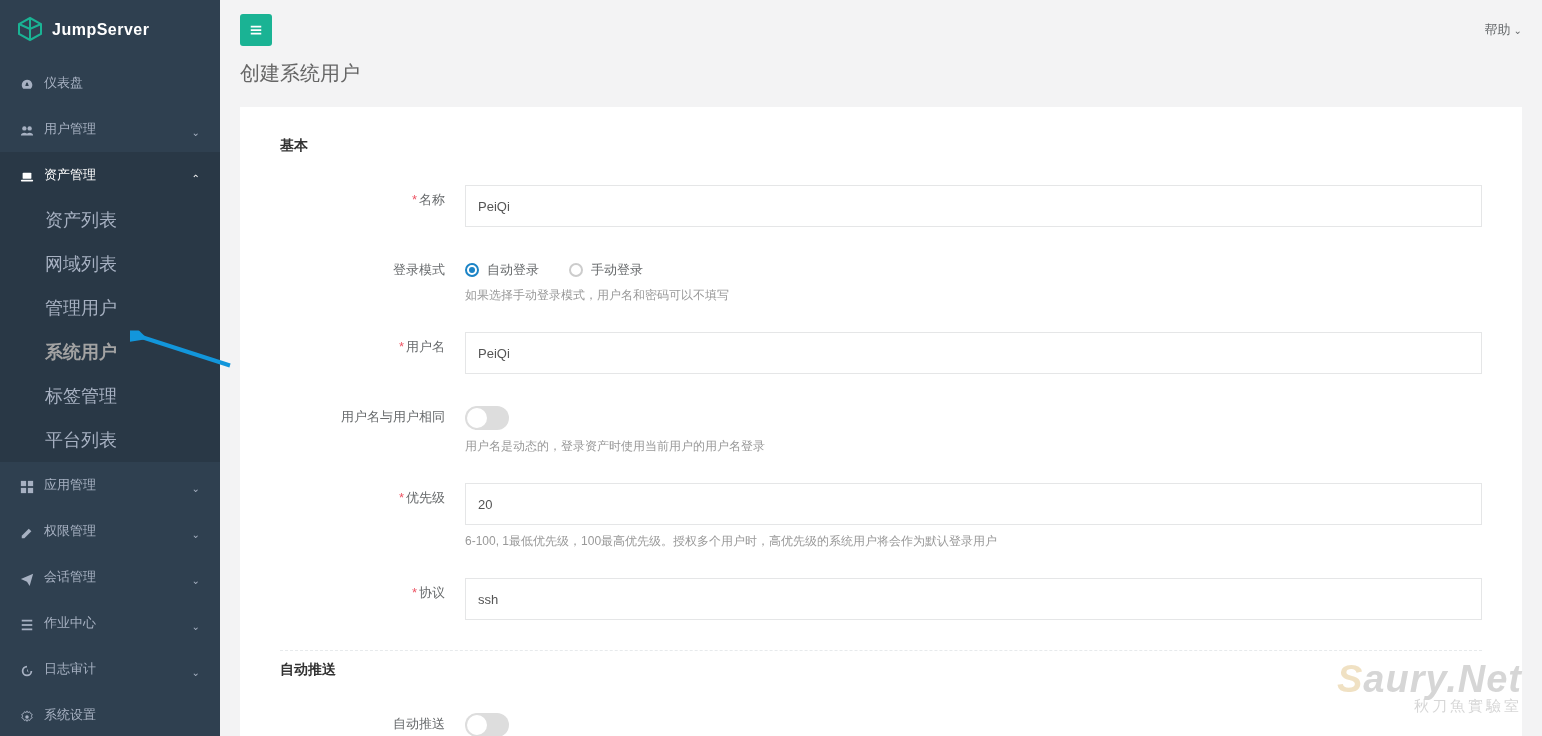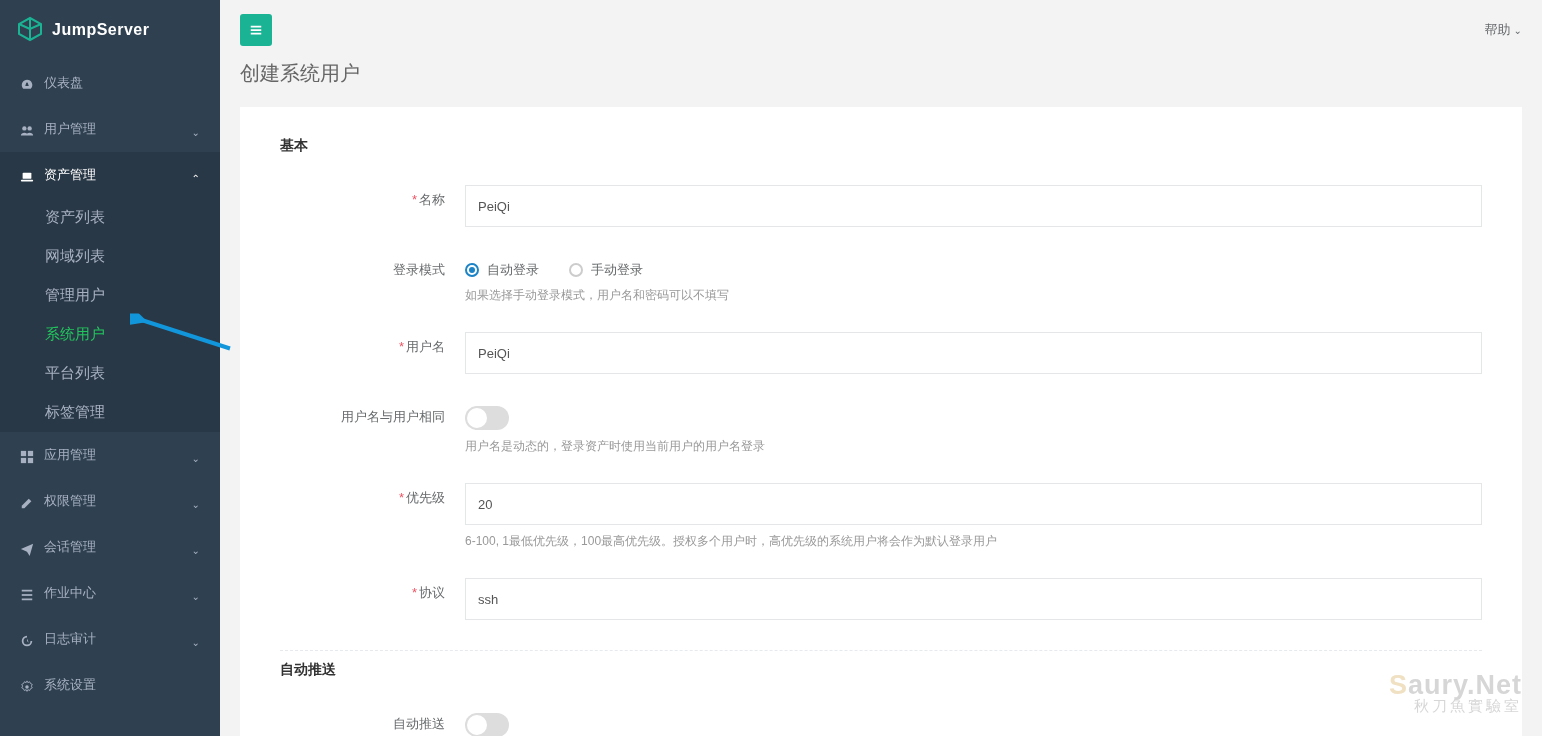--- a/index.html
+++ b/index.html
@@ -8,22 +8,22 @@
 .sidebar { width: 220px; background: #2f4050; color: #a7b1c2; flex-shrink: 0; }
 .logo { height: 60px; display: flex; align-items: center; padding: 0 16px; background: #2f4050; }
 .logo-icon { margin-right: 8px; }
 .logo-text { font-size: 16px; font-weight: 600; color: #fff; letter-spacing: 0.5px; }
 .nav { list-style: none; }
 .nav-item { display: flex; align-items: flex-end; padding: 14px 20px; cursor: pointer; font-size: 13px; color: #a7b1c2; position: relative; }
 .nav-item.active { background: #293846; color: #fff; }
 .nav-item .nav-icon { width: 16px; margin-right: 8px; display: inline-flex; }
 .nav-item .chevron { margin-left: auto; font-size: 10px; }
 .sub-nav { list-style: none; background: #293846; }
-.sub-item { padding: 10px 20px 10px 45px; font-size: 15px; color: #a7b1c2; cursor: pointer; }
-.sub-item.selected { color: #22c55e; font-weight: 400; }
+.sub-item { padding: 10px 20px 10px 45px; font-size: 18px; color: #a7b1c2; cursor: pointer; }
+.sub-item.selected { color: #a3a3a3; font-weight: 700; }
 .arrow-indicator { position: absolute; left: 130px; top: 50%; transform: translateY(-50%); pointer-events: none; }
 .main { flex: 1; display: flex; flex-direction: column; background: #f3f3f4; }
 .topbar { height: 60px; display: flex; align-items: center; padding: 0 20px; background: #f3f3f4; }
 .hamburger { width: 32px; height: 32px; background: #1ab394; color: #fff; display: flex; align-items: center; justify-content: center; border-radius: 3px; cursor: pointer; }
 .topbar-right { margin-left: auto; display: flex; align-items: center; text-align: center; }
 .help-link { color: #676a6c; cursor: pointer; display: flex; align-items: center; gap: 3px; font-size: 13px; }
 .page-header { padding: 0 20px 20px 20px; }
 .page-title { font-size: 20px; font-weight: 400; color: #666; }
 .content { padding: 0 20px 20px 20px; flex: 1; overflow: auto; }
 .panel { background: #fff; padding: 30px 40px; }
@@ -37,21 +37,21 @@
 .help-text { font-size: 12px; color: #999; margin-top: 8px; }
 .radio-group { display: flex; gap: 30px; padding-top: 6px; }
 .radio-item { display: flex; align-items: center; gap: 8px; cursor: pointer; }
 .radio-circle { width: 14px; height: 14px; border-radius: 50%; border: 2px solid #ccc; display: flex; align-items: center; justify-content: center; }
 .radio-circle.checked { border-color: #1c84c6; }
 .radio-circle.checked::after { content: ''; width: 6px; height: 6px; border-radius: 50%; background: #1c84c6; }
 .toggle { width: 44px; height: 24px; background: #ddd; border-radius: 12px; position: relative; cursor: pointer; margin-top: 4px; }
 .toggle::after { content: ''; position: absolute; width: 20px; height: 20px; background: #fff; border-radius: 50%; top: 2px; left: 2px; transition: left 0.2s; }
 .divider { border: 0; border-top: 1px dashed #e7eaec; margin: 20px 0 10px 0; }
 .watermark { position: fixed; right: 20px; bottom: 20px; opacity: 0.35; pointer-events: none; text-align: right; }
-.watermark-main { font-size: 27px; font-weight: 700; color: #8a8a8a; letter-spacing: 1px; }
+.watermark-main { font-size: 38px; font-weight: 700; font-style: italic; color: #8a8a8a; letter-spacing: 1px; }
 .watermark-s { color: #d4a855; }
 .watermark-sub { font-size: 15px; color: #8a8a8a; letter-spacing: 3px; margin-top: -4px; }
 .sub-item-wrap { position: relative; }
 </style>
 </head>
 <body>
 
 <div class="wrapper">
   <aside class="sidebar">
     <div class="logo">
@@ -107,22 +107,22 @@
             <svg width="110" height="40" viewBox="0 0 110 40">
                 <defs>
                   <marker id="ah" markerWidth="10" markerHeight="8" refX="2" refY="4" orient="auto">
                     <polygon points="8,0 0,4 8,8" fill="#1296db"></polygon>
                   </marker>
                 </defs>
                 <line x1="100" y1="35" x2="10" y2="6" stroke="#1296db" stroke-width="4" marker-end="url(#ah)"></line>
               </svg>
           </span>
         </li>
+        <li class="sub-item"><span>标签管理</span></li>
         <li class="sub-item"><span>平台列表</span></li>
-        <li class="sub-item"><span>标签管理</span></li>
       </ul>
       <li class="nav-item">
         <span class="nav-icon">
             <svg width="14" height="14" viewBox="0 0 16 16" fill="currentColor">
               <rect x="1" y="1" width="6" height="6"></rect>
               <rect x="9" y="1" width="6" height="6"></rect>
               <rect x="1" y="9" width="6" height="6"></rect>
               <rect x="9" y="9" width="6" height="6"></rect>
             </svg>
           </span>

